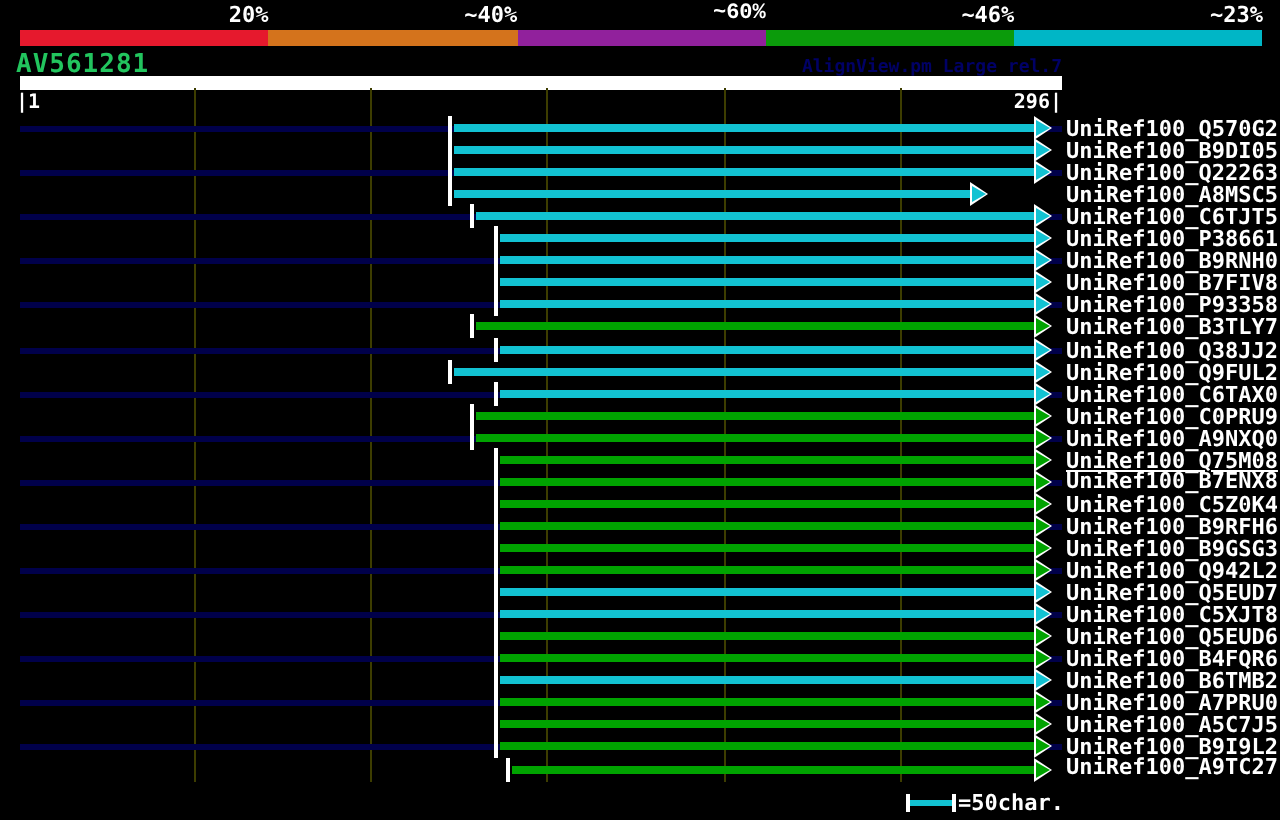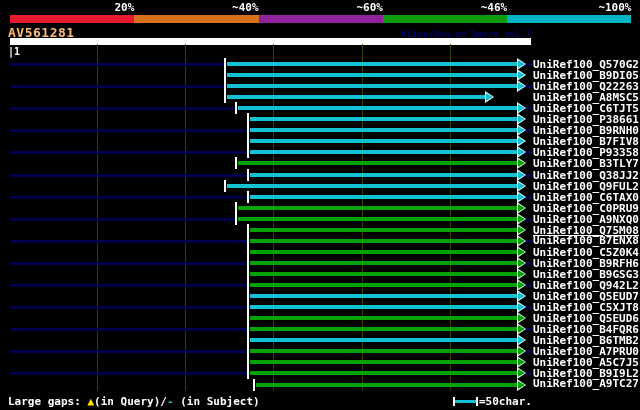--- a/index.html
+++ b/index.html
@@ -1,20 +1,20 @@
 <!DOCTYPE html>
 <html><head>
 <meta charset="utf-8">
 <style>
   html,body{margin:0;padding:0;background:#000;}
   .screen{position:relative;width:640px;height:410px;background:#000;overflow:hidden;
           font-family:"DejaVu Sans Mono","Liberation Mono",monospace;font-weight:bold;}
   .seg{position:absolute;top:15px;height:8px;}
   .slabel{position:absolute;top:1px;height:13px;font-size:11px;color:#fff;text-align:right;white-space:pre;}
-  .title{position:absolute;left:8px;top:25px;font-size:13px;color:#fdba74;letter-spacing:0.5px;}
+  .title{position:absolute;left:8px;top:25px;font-size:13px;color:#22c55e;letter-spacing:0.5px;}
   .watermark{position:absolute;left:301px;top:29px;width:230px;font-size:9px;color:#000066;text-align:right;}
   .querybar{position:absolute;left:10px;top:38px;width:521px;height:7px;background:#fff;}
   .ruler-l{position:absolute;left:8px;top:46px;font-size:10px;color:#fff;}
   .ruler-r{position:absolute;left:431px;top:46px;width:100px;font-size:10px;color:#fff;text-align:right;}
   .grid{position:absolute;top:44px;height:347px;width:1px;background:#3d3d00;}
   .navy{position:absolute;left:10px;width:521px;height:3px;background:#00004a;}
   .bar{position:absolute;height:4px;}
   .tick{position:absolute;width:0;height:12px;border-left:2px dashed #fff;}
   .arrow-o{position:absolute;width:0;height:0;border-top:6px solid transparent;border-bottom:6px solid transparent;border-left:9px solid #fff;}
   .arrow-i{position:absolute;width:0;height:0;border-top:4px solid transparent;border-bottom:4px solid transparent;}
@@ -29,32 +29,33 @@
 </head>
 <body>
 
 <div class="screen">
   <div id="scalebar">
       <div class="seg" style="left: 10px; width: 124.3px; background: rgb(230, 25, 45);"></div>
       <div class="slabel" style="left: 64.3px; width: 70px;">20%</div>
       <div class="seg" style="left: 134.3px; width: 124.3px; background: rgb(212, 115, 28);"></div>
       <div class="slabel" style="left: 188.6px; width: 70px;">~40%</div>
       <div class="seg" style="left: 258.6px; width: 124.3px; background: rgb(145, 33, 156);"></div>
-      <div class="slabel" style="left: 312.9px; width: 70px;">~60%</div>
+      <div class="slabel" style="left: 312.9px; width: 70px; font-family: Liberation Mono, monospace;">~60%</div>
       <div class="seg" style="left: 382.9px; width: 124.3px; background: rgb(11, 155, 11);"></div>
       <div class="slabel" style="left: 437.2px; width: 70px;">~46%</div>
       <div class="seg" style="left: 507.2px; width: 124.3px; background: rgb(0, 182, 198);"></div>
-      <div class="slabel" style="left: 561.5px; width: 70px;">~100%</div>
+      <div class="slabel" style="left: 561.5px; width: 70px;">~23%</div>
     </div>
 
   <div class="title">AV561281</div>
-  <div class="watermark">AlignView.pm Query rel.7</div>
+  <div class="watermark">AlignView.pm Large rel.7</div>
 
   <div class="querybar"></div>
   <div class="ruler-l">|1</div>
+  <div class="ruler-r">296|</div>
 
   <div id="plot">
       <div class="grid" style="left: 96.5px;"></div>
       <div class="grid" style="left: 184.8px;"></div>
       <div class="grid" style="left: 273.1px;"></div>
       <div class="grid" style="left: 361.5px;"></div>
       <div class="grid" style="left: 449.8px;"></div>
       <div class="navy" style="top: 63px;"></div>
       <div class="tick" style="left: 224.2px; top: 58px;"></div>
       <div class="bar" style="left: 227.2px; width: 290.5px; top: 62px; background: rgb(18, 194, 210);"></div>
@@ -215,19 +216,18 @@
       <div class="arrow-o" style="left: 516.7px; top: 367.4px;"></div>
       <div class="arrow-i" style="left: 517.7px; top: 369.4px; border-left: 7px solid rgb(0, 163, 0);"></div>
       <div class="rlabel" style="top: 367.4px;">UniRef100_B9I9L2</div>
       <div class="tick" style="left: 252.5px; top: 378.5px;"></div>
       <div class="bar" style="left: 255.5px; width: 262.2px; top: 382.5px; background: rgb(0, 163, 0);"></div>
       <div class="arrow-o" style="left: 516.7px; top: 378.5px;"></div>
       <div class="arrow-i" style="left: 517.7px; top: 380.5px; border-left: 7px solid rgb(0, 163, 0);"></div>
       <div class="rlabel" style="top: 377px;">UniRef100_A9TC27</div>
     </div>
 
-  <div class="legend"><span>Large gaps: </span><span class="gapq">▲</span><span>(in Query)/</span><span class="gaps">-</span><span> (in Subject)</span></div>
 
   <div class="lg-tick" style="left:453px"></div>
   <div class="lg-line"></div>
   <div class="lg-tick" style="left:476px"></div>
   <div class="lg-text">=50char.</div>
 </div>
 
 </body></html>

